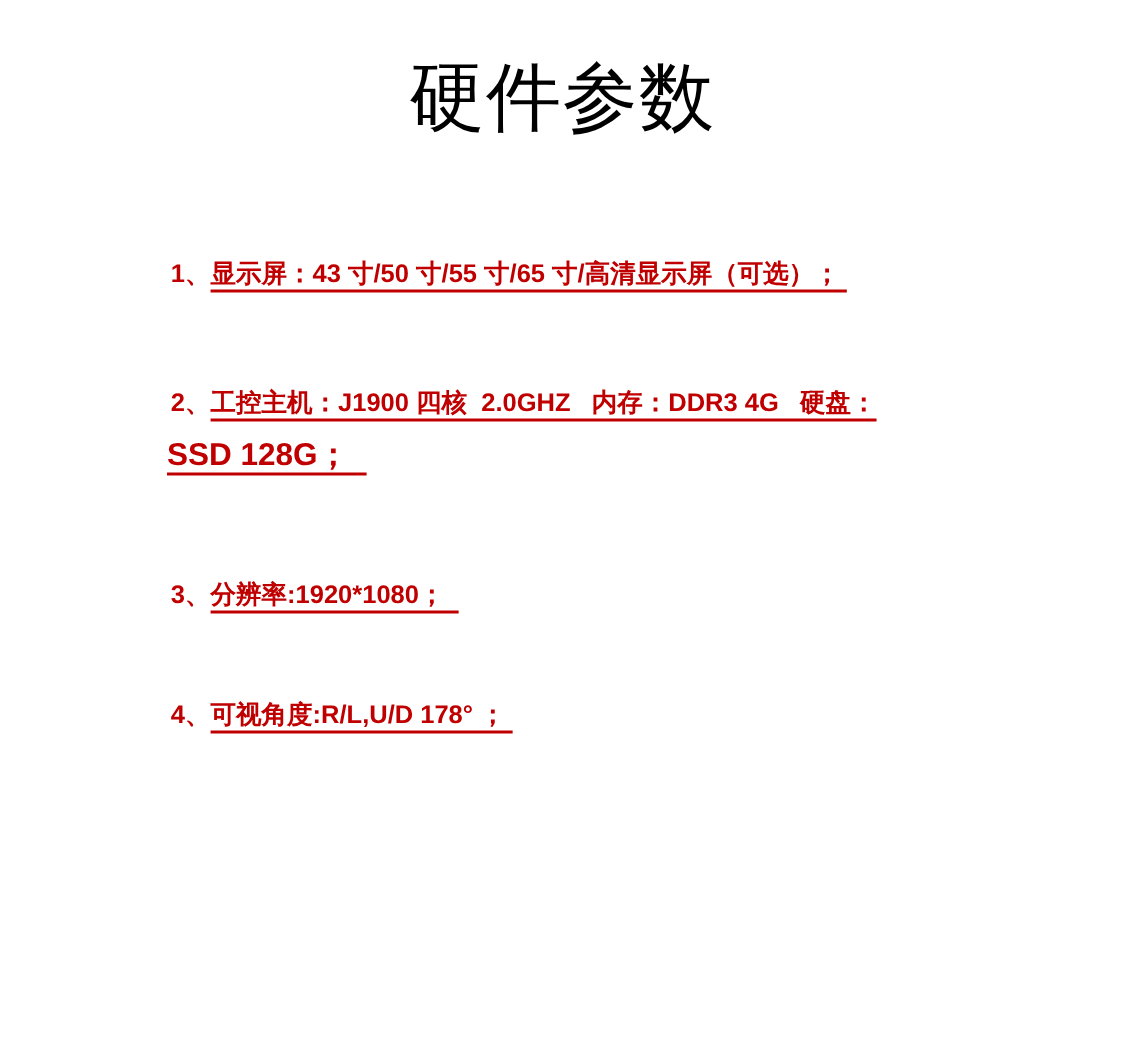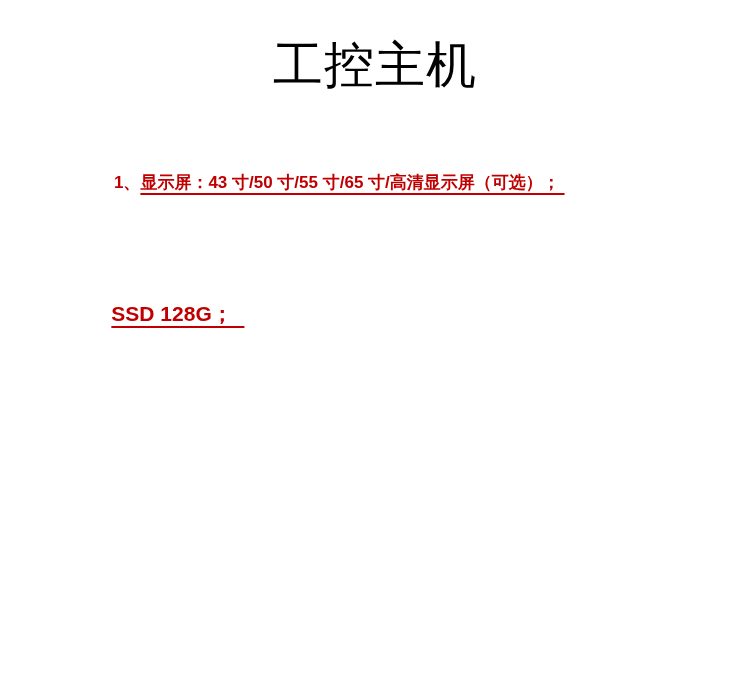--- a/index.html
+++ b/index.html
@@ -55,38 +55,47 @@
     position: absolute;
     left: 88px;
     font-size: 21px;
     font-weight: bold;
     color: #c00000;
     line-height: 27px;
     white-space: pre;
   }
   .i1 { top: 142px; }
   .i2 { top: 228px; }
-  .i2b { top: 273px; }
+  .i2b { top: 263px; }
   .i3 { top: 356px; }
   .i4 { top: 436px; }
   .i5 { top: 519px; }
   .i6 { top: 601px; }
 </style>
 </head>
 <body>
 
 <div class="page">
 
-  <div class="doc-title">工控主机</div>
+  <div class="doc-title">硬件参数</div>
 
   <div class="spec-item i1">
     <span class="item-num">1、</span><span class="item-text">显示屏：43 寸/50 寸/55 寸/65 寸/高清显示屏（可选）；&nbsp;</span>
   </div>
 
+  <div class="spec-item i2">
+    <span class="item-num">2、</span><span class="item-text">工控主机：J1900 四核  2.0GHZ   内存：DDR3 4G   硬盘：</span>
+  </div>
   <div class="wrap-line i2b">
     <span class="item-text">SSD 128G；&nbsp;&nbsp;</span>
   </div>
 
+  <div class="spec-item i3">
+    <span class="item-num">3、</span><span class="item-text">分辨率:1920*1080；&nbsp;&nbsp;</span>
+  </div>
 
+  <div class="spec-item i4">
+    <span class="item-num">4、</span><span class="item-text">可视角度:R/L,U/D 178°&nbsp;；&nbsp;</span>
+  </div>
 
 
 
 </div>
 
 </body></html>

